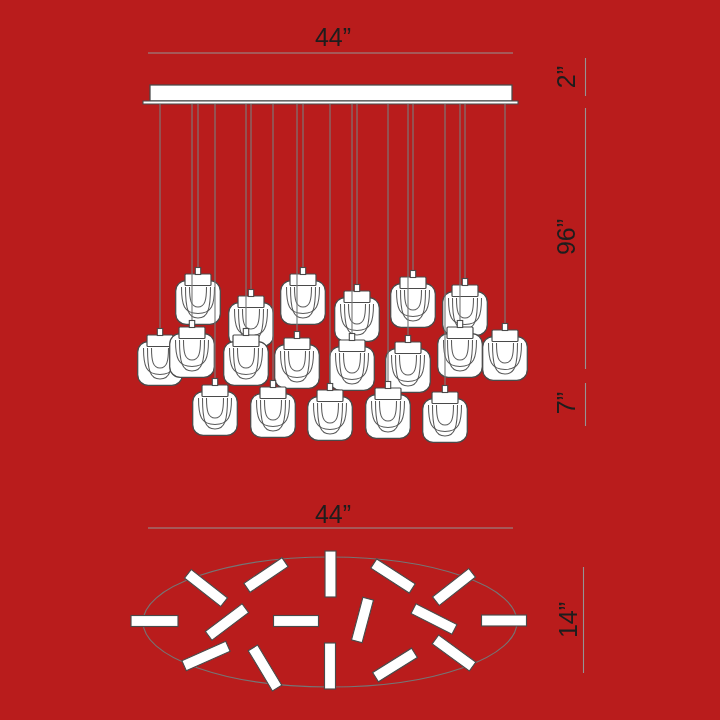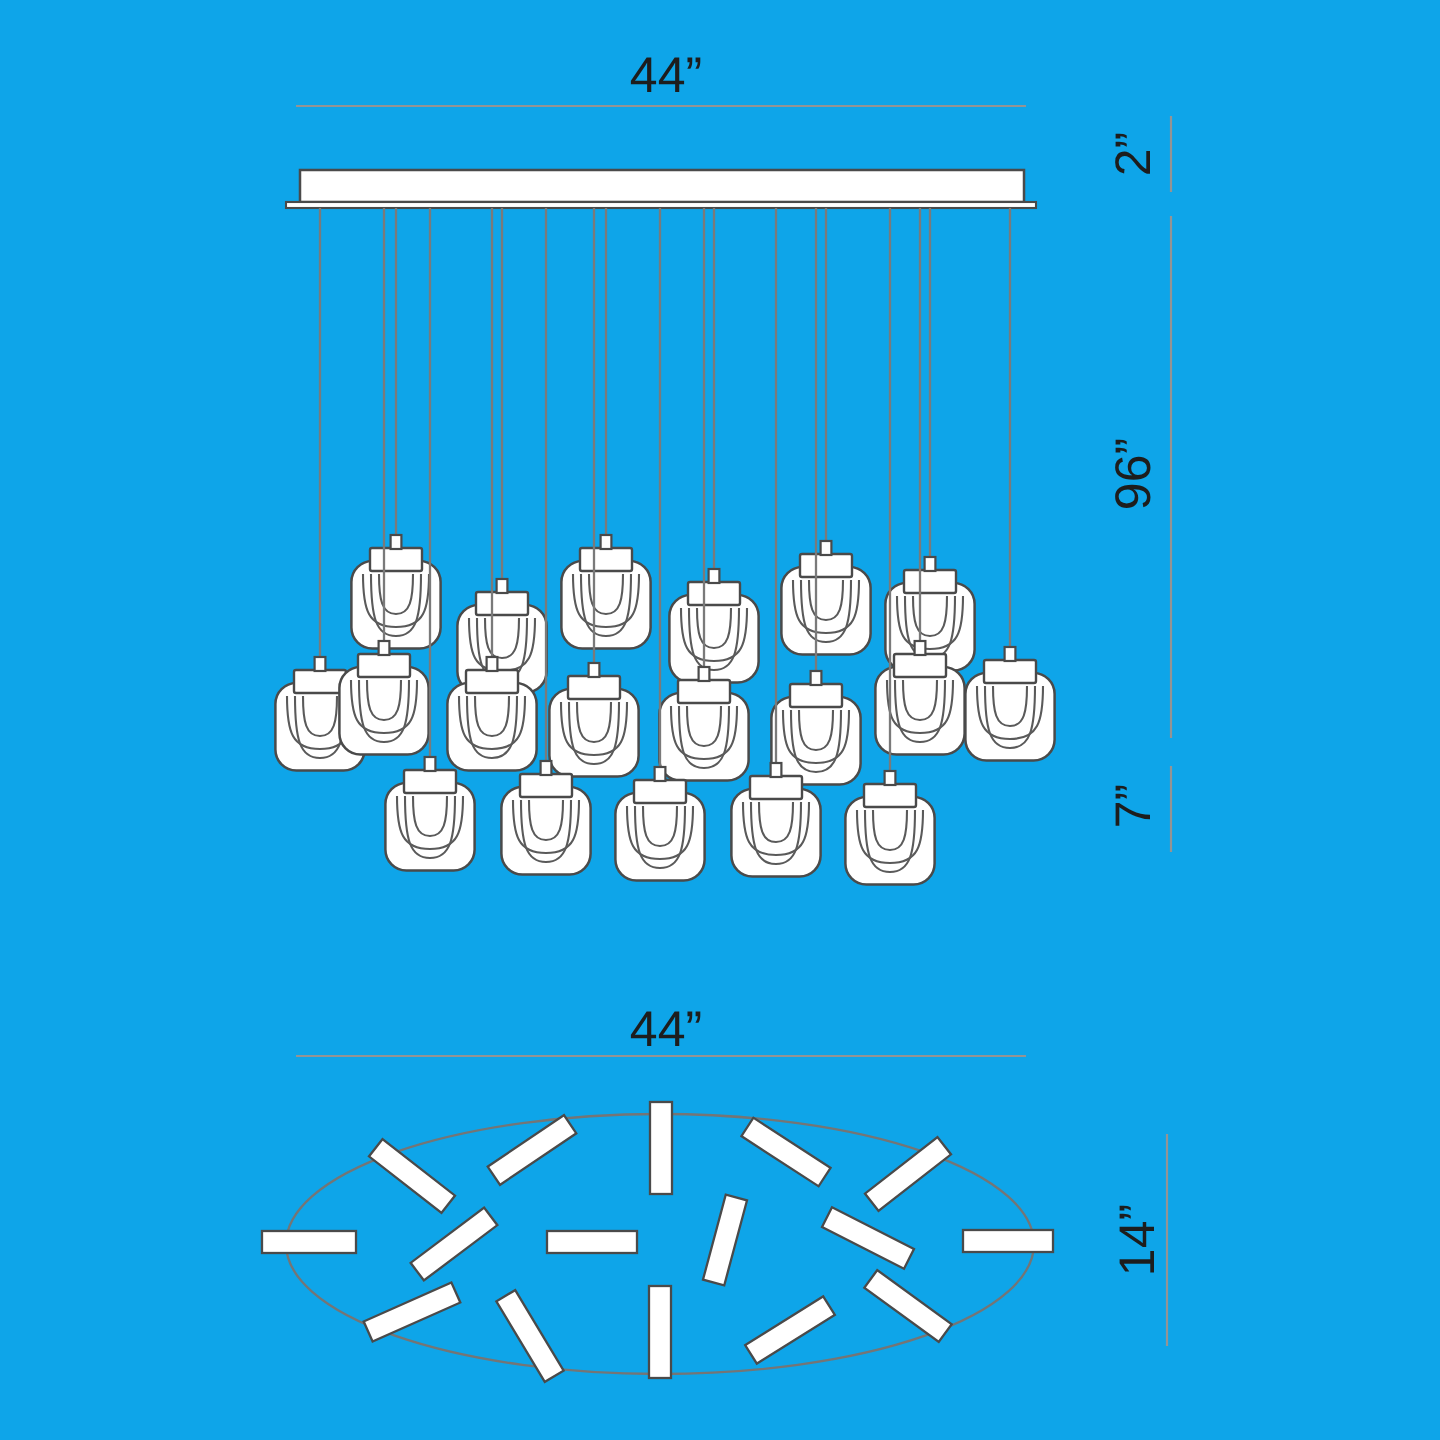--- a/index.html
+++ b/index.html
@@ -1,16 +1,16 @@
 <!DOCTYPE html>
 <html><head>
 <meta charset="utf-8">
 <style>
   html,body{margin:0;padding:0;background:#ffffff;}
-  .page{position:relative;width:720px;height:720px;background:#0ea5e9;overflow:hidden;
+  .page{position:relative;width:720px;height:720px;background:#b91c1c;overflow:hidden;
         font-family:"Liberation Sans",sans-serif;}
   svg{position:absolute;left:0;display:block;}
   #front-svg{top:0;}
   #top-svg{top:480px;}
   .dim-text{font-family:"Liberation Sans",sans-serif;font-size:25px;fill:#1d1d1d;}
   .dim-line{stroke:#949494;stroke-width:1.1;fill:none;}
   .outline{stroke:#4a4a4a;stroke-width:1.25;fill:#ffffff;}
 </style>
 </head>
 <body>

